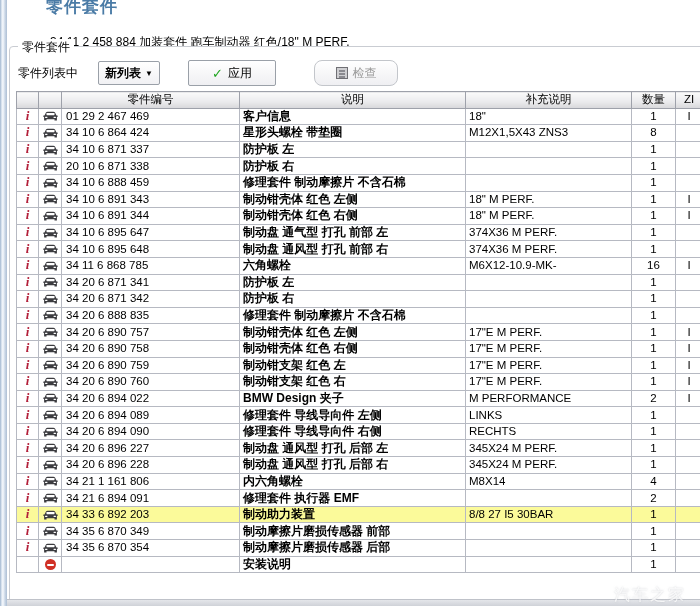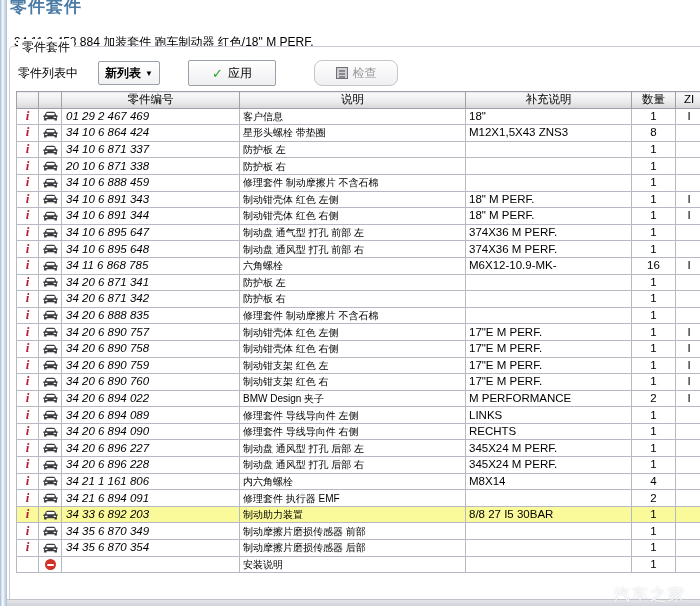--- a/index.html
+++ b/index.html
@@ -4,21 +4,21 @@
 <style>
   * { margin:0; padding:0; box-sizing:border-box; }
   html,body { background:#fff; }
   body { font-family:"Liberation Sans","DejaVu Sans",sans-serif; }
   .screen { position:relative; width:700px; height:606px; background:#ffffff; overflow:hidden; }
 
   
   .left-strip { position:absolute; left:0; top:0; width:7px; height:606px;
     background:linear-gradient(90deg,#9fb6cf 0px,#e9eff7 2px,#f5f8fc 3px,#c9d6e6 5px,#aebfd4 7px); }
 
-  .content { position:absolute; left:8px; top:0; right:0; }
+  .content { position:absolute; left:8px; top:0; right:0;padding-left:36px; }
 
   .page-title { margin-top:-5px; padding-left:2px; font-size:17px; font-weight:bold;
     color:#4a7ba6; letter-spacing:1px; }
   .subtitle { padding-left:6px; margin-top:16px; font-size:12px; color:#000; }
 
   .groupbox { position:absolute; left:1px; top:46px; width:697px; height:600px;
     border:1px solid #c9ccd2; border-radius:4px; background:#fff;
     box-shadow:inset 0 0 0 1px #ffffff; }
   .groupbox-label { position:absolute; top:-8px; left:8px; background:#fff; padding:0 4px;
     font-size:12px; color:#000; }
@@ -42,22 +42,22 @@
   .doc-ico::after { content:""; position:absolute; left:2px; top:2px; width:6px; height:1.5px;
     background:#8a8a90; box-shadow:0 3px 0 #8a8a90, 0 6px 0 #8a8a90; }
 
   .tablewrap { position:absolute; left:6px; top:44px; width:691px; height:556px; overflow:hidden; }
   table { border-collapse:collapse; table-layout:fixed; width:686px; }
   th, td { border:1px solid #b6b9c2; height:16.6px; font-size:11.5px; line-height:15px;
     padding:0 3px; overflow:hidden; white-space:nowrap; color:#000; }
   th { background:linear-gradient(#fafafa 0%,#ececee 55%,#d7d7da 100%);
     border-color:#9ea1aa; font-weight:normal; text-align:center; padding:0 2px; }
   td.c-info, td.c-veh { text-align:center; padding:0; }
-  td.c-pn { padding-left:4px;font-style:italic; }
-  td.c-desc { font-weight:normal; font-size:10px; }
+  td.c-pn { padding-left:4px; }
+  td.c-desc { font-weight:bold; font-size:12px; }
   td.c-qty, td.c-zi { text-align:center; }
   tr.hl td { background:#fbfa9a; }
 
   .i-ico { font-family:"Liberation Serif","DejaVu Serif",serif; font-style:italic;
     font-weight:bold; color:#b3203a; font-size:13px; line-height:13px; }
   .stop-ico { display:inline-block; width:11px; height:11px; border-radius:50%;
     background:#d03025; position:relative; vertical-align:middle; }
   .stop-ico::after { content:""; position:absolute; left:2px; top:4.5px; width:7px; height:2px;
     background:#fff; border-radius:1px; }
   .car-ico svg { vertical-align:middle; }

